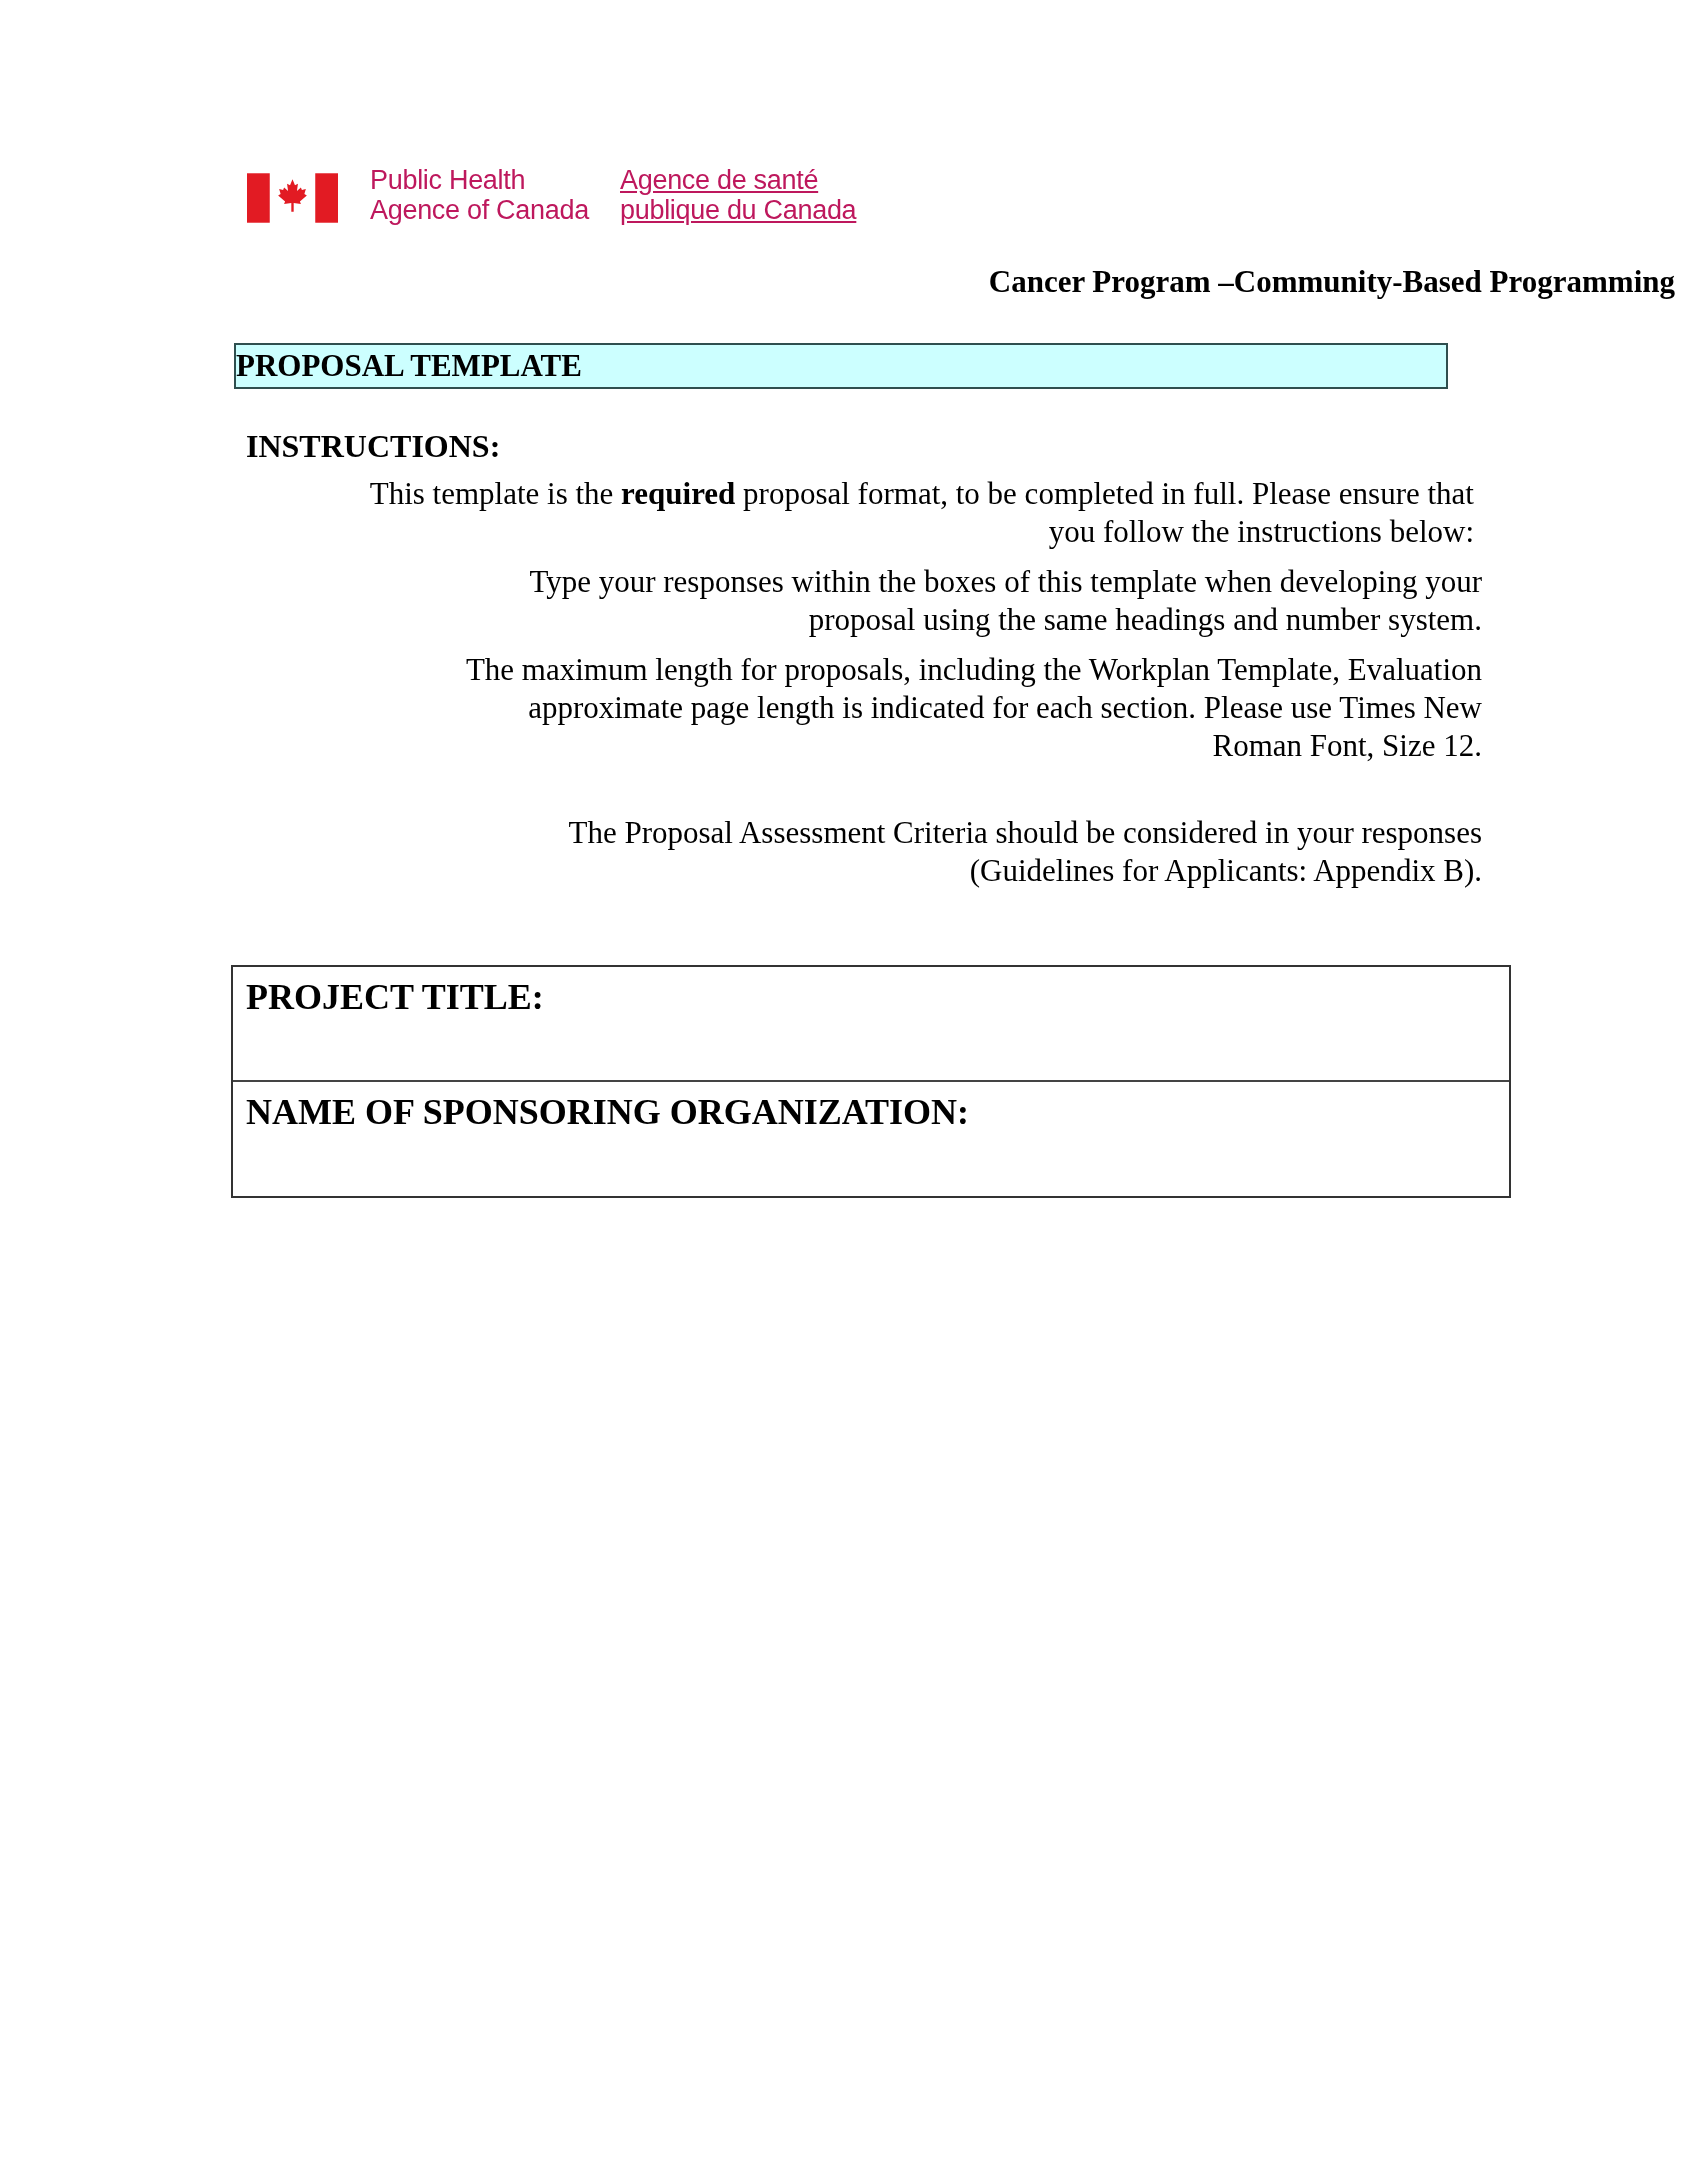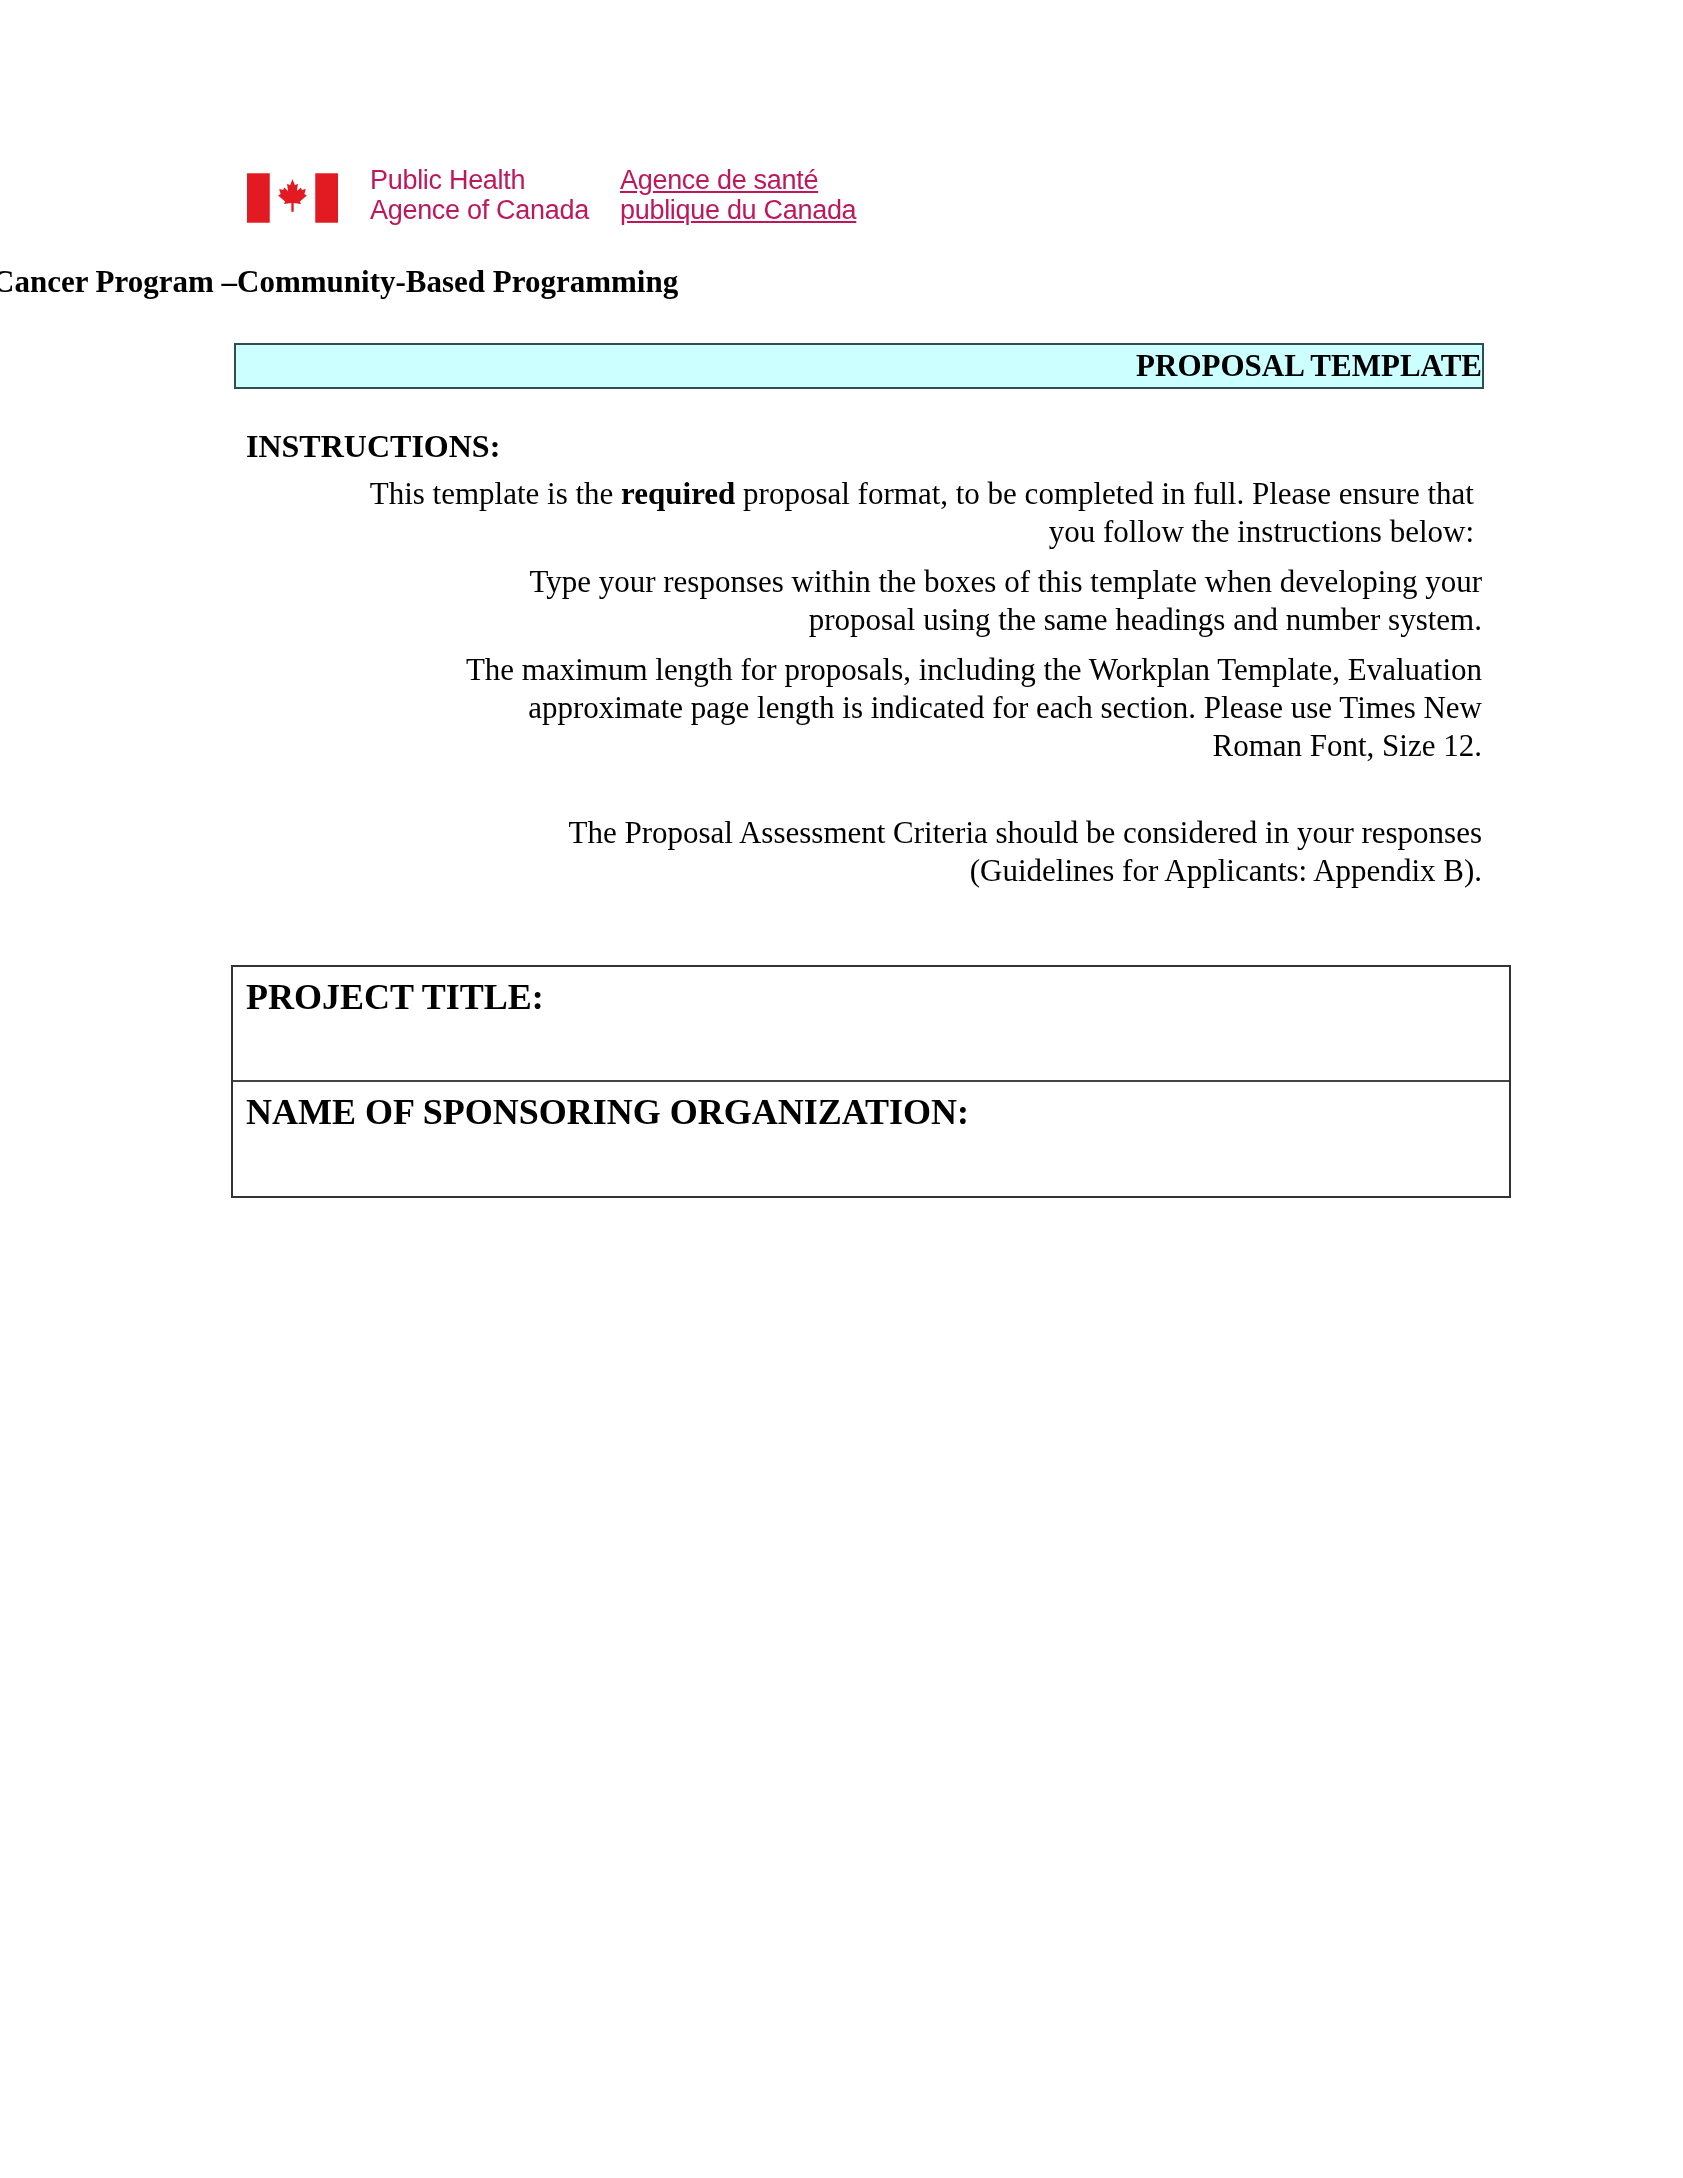--- a/index.html
+++ b/index.html
@@ -28,38 +28,37 @@
     color: #be185d;
     letter-spacing: -0.3px;
   }
   .agency-en { left: 370px; top: 165px; }
   .agency-fr { left: 620px; top: 165px; text-decoration: underline; }
   .agency-text div { white-space: nowrap; }
 
   
   .program-title {
     left: 0; width: 1683px; top: 264px;
-    text-align: left;
+    text-align: right;
     font-weight: bold;
     font-size: 31px;
     line-height: 36px;
     padding-left: 0;
   }
   .program-title span { position: relative; left: -8px; }
 
   
   .template-box {
     left: 234px; top: 343px; width: 1210px; height: 42px;
     background: #ccffff;
     border: 2px solid #2f4f4f;
-    text-align: right;
+    text-align: left;
     font-weight: bold;
     font-size: 31px;
     line-height: 42px;
-    padding-left: 36px;
   }
 
   
   .instr-heading {
     left: 246px; top: 428px;
     font-weight: bold;
     font-size: 32px;
     line-height: 36px;
   }
   .body-text {

